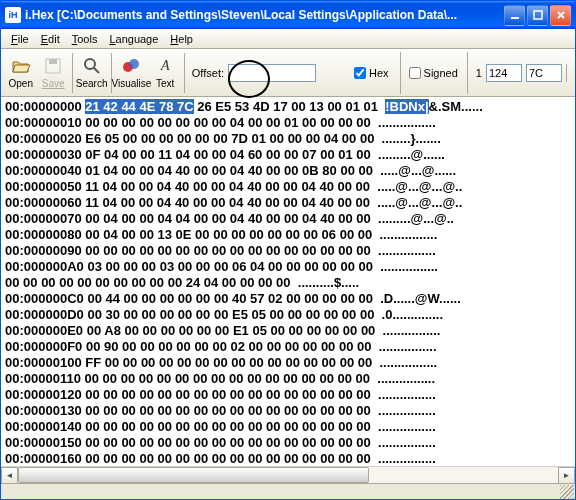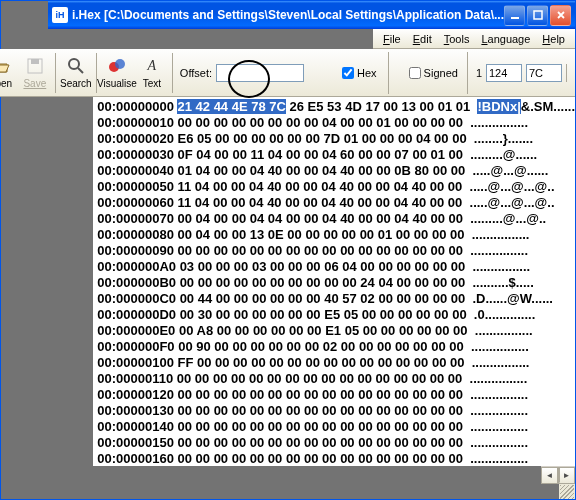--- a/index.html
+++ b/index.html
@@ -1,38 +1,38 @@
 <!DOCTYPE html>
 <html><head>
 <meta charset="utf-8">
 <style>
 * { margin:0; padding:0; box-sizing:border-box; font-family:"Tahoma",sans-serif; }
 body { width:576px; height:500px; background:#fff; overflow:hidden; position:relative; }
-.window { width:576px; height:500px; background:#737373; border:1px solid #0055ea; display:flex; flex-direction:column;align-items:flex-end; }
+.window { width:576px; height:500px; background:#737373; border:1px solid #0055ea; display:flex; flex-direction:column; }
 .titlebar { height:28px; background:linear-gradient(to bottom,#3c93ff 0%,#0054e3 8%,#0054e3 40%,#026afe 88%,#003dd7 100%); display:flex; align-items:center; padding:0 4px; color:#fff; font-size:12px; font-weight:bold; }
 .titlebar .icon { width:16px; height:16px; background:#fff; margin-right:4px; border-radius:2px; display:flex; align-items:center; justify-content:center; font-size:9px; color:#0054e3; }
 .titlebar .title { flex:1; overflow:hidden; white-space:nowrap; text-overflow:ellipsis; }
 .winbtns { display:flex; gap:2px; }
 .winbtn { width:21px; height:21px; border-radius:3px; display:flex; align-items:center; justify-content:center; color:#fff; font-weight:bold; font-size:11px; border:1px solid #fff3; }
 .winbtn.min,.winbtn.max { background:linear-gradient(to bottom,#7ba6e6,#0054e3); }
 .winbtn.close { background:linear-gradient(to bottom,#f4a090,#e34f2c); }
 .menubar { height:20px; background:linear-gradient(to bottom,#fff,#ece9d8); border-bottom:1px solid #aca899; display:flex; align-items:center; padding:0 4px; font-size:11px; }
 .menuitem { padding:2px 6px; cursor:default; }
 .menuitem span.u { text-decoration:underline; }
 .toolbar { height:48px; background:linear-gradient(to bottom,#fefefe,#ece9d8); border-bottom:1px solid #aca899; display:flex; align-items:center; padding:2px 4px; gap:1px; }
 .tbtn { width:34px; height:44px; display:flex; flex-direction:column; align-items:center; justify-content:center; gap:2px; font-size:10px; color:#000; cursor:default; }
 .tbtn.disabled { color:#aca899;text-decoration:underline; }
 .tbtn .ico { width:20px; height:20px; display:flex; align-items:center; justify-content:center; }
 .sep { width:1px; height:40px; background:#aca899; margin:0 2px; }
 .offsetgrp { display:flex; gap:2px; margin-left:4px; }
 .offlabel { font-size:11px; }
 .offsetgrp input { width:88px; height:18px; font-size:11px; border:1px solid #7f9db9; padding:0 2px; }
 .hexchk { font-size:11px; display:flex; align-items:center; gap:3px; }
 .hexchk input { width:12px; height:12px; }
-.signedgrp { display:flex; flex-direction:column; gap:3px; margin-left:10px; font-size:11px; border-left:1px solid #aca899; padding-left:20px; height:42px; justify-content:center; }
+.signedgrp { display:flex; flex-direction:column; gap:3px; margin-left:10px; font-size:11px; border-left:1px solid #aca899; padding-left:8px; height:42px; justify-content:center; }
 .signedgrp label { display:flex; align-items:center; gap:3px; }
 .signedgrp input { width:12px; height:12px; }
 .valgrp { display:flex; align-items:center; gap:4px; margin-left:8px; border-left:1px solid #aca899; padding-left:8px; height:42px; }
 .valgrp .idx { font-size:11px; }
 .valgrp input { width:36px; height:18px; font-size:11px; border:1px solid #7f9db9; padding:8px 2px; }
 .hexview { flex:1; background:#fff; overflow:auto; font-family:"Courier New",monospace; font-size:13px; line-height:16px; padding:2px 0 2px 4px; position:relative; }
 .row { white-space:pre; display:flex;font-weight:bold; }
 .addr { color:#000; }
 .bytes { }
 .ascii { color:#000; }
@@ -150,24 +150,24 @@
 
   <div class="hexview" id="hexview">
       <div class="row"><span class="addr">00:00000000 </span><span class="bytes"><span class="sel">21 42 44 4E 78 7C</span> 26 E5 53 4D 17 00 13 00 01 01  </span><span class="ascii"><span class="asel">!BDNx|</span>&amp;.SM......</span></div>
       <div class="row"><span class="addr">00:00000010 </span><span class="bytes">00 00 00 00 00 00 00 00 04 00 00 01 00 00 00 00  </span><span class="ascii">................</span></div>
       <div class="row"><span class="addr">00:00000020 </span><span class="bytes">E6 05 00 00 00 00 00 00 7D 01 00 00 00 04 00 00  </span><span class="ascii">........}.......</span></div>
       <div class="row"><span class="addr">00:00000030 </span><span class="bytes">0F 04 00 00 11 04 00 00 04 60 00 00 07 00 01 00  </span><span class="ascii">.........@......</span></div>
       <div class="row"><span class="addr">00:00000040 </span><span class="bytes">01 04 00 00 04 40 00 00 04 40 00 00 0B 80 00 00  </span><span class="ascii">.....@...@......</span></div>
       <div class="row"><span class="addr">00:00000050 </span><span class="bytes">11 04 00 00 04 40 00 00 04 40 00 00 04 40 00 00  </span><span class="ascii">.....@...@...@..</span></div>
       <div class="row"><span class="addr">00:00000060 </span><span class="bytes">11 04 00 00 04 40 00 00 04 40 00 00 04 40 00 00  </span><span class="ascii">.....@...@...@..</span></div>
       <div class="row"><span class="addr">00:00000070 </span><span class="bytes">00 04 00 00 04 04 00 00 04 40 00 00 04 40 00 00  </span><span class="ascii">.........@...@..</span></div>
-      <div class="row"><span class="addr">00:00000080 </span><span class="bytes">00 04 00 00 13 0E 00 00 00 00 00 01 00 00 00 00  </span><span class="ascii">................</span></div>
+      <div class="row"><span class="addr">00:00000080 </span><span class="bytes">00 04 00 00 13 0E 00 00 00 00 00 00 00 06 00 00  </span><span class="ascii">................</span></div>
       <div class="row"><span class="addr">00:00000090 </span><span class="bytes">00 00 00 00 00 00 00 00 00 00 00 00 00 00 00 00  </span><span class="ascii">................</span></div>
       <div class="row"><span class="addr">00:000000A0 </span><span class="bytes">03 00 00 00 03 00 00 00 06 04 00 00 00 00 00 00  </span><span class="ascii">................</span></div>
-      <div class="row"><span class="addr">00:000000B0 </span><span class="bytes">00 00 00 00 00 00 00 00 00 00 24 04 00 00 00 00  </span><span class="ascii">..........$.....</span></div>
+      <div class="row"><span class="bytes">00 00 00 00 00 00 00 00 00 00 24 04 00 00 00 00  </span><span class="ascii">..........$.....</span></div>
       <div class="row"><span class="addr">00:000000C0 </span><span class="bytes">00 44 00 00 00 00 00 00 40 57 02 00 00 00 00 00  </span><span class="ascii">.D......@W......</span></div>
       <div class="row"><span class="addr">00:000000D0 </span><span class="bytes">00 30 00 00 00 00 00 00 E5 05 00 00 00 00 00 00  </span><span class="ascii">.0..............</span></div>
       <div class="row"><span class="addr">00:000000E0 </span><span class="bytes">00 A8 00 00 00 00 00 00 E1 05 00 00 00 00 00 00  </span><span class="ascii">................</span></div>
       <div class="row"><span class="addr">00:000000F0 </span><span class="bytes">00 90 00 00 00 00 00 00 02 00 00 00 00 00 00 00  </span><span class="ascii">................</span></div>
       <div class="row"><span class="addr">00:00000100 </span><span class="bytes">FF 00 00 00 00 00 00 00 00 00 00 00 00 00 00 00  </span><span class="ascii">................</span></div>
       <div class="row"><span class="addr">00:00000110 </span><span class="bytes">00 00 00 00 00 00 00 00 00 00 00 00 00 00 00 00  </span><span class="ascii">................</span></div>
       <div class="row"><span class="addr">00:00000120 </span><span class="bytes">00 00 00 00 00 00 00 00 00 00 00 00 00 00 00 00  </span><span class="ascii">................</span></div>
       <div class="row"><span class="addr">00:00000130 </span><span class="bytes">00 00 00 00 00 00 00 00 00 00 00 00 00 00 00 00  </span><span class="ascii">................</span></div>
       <div class="row"><span class="addr">00:00000140 </span><span class="bytes">00 00 00 00 00 00 00 00 00 00 00 00 00 00 00 00  </span><span class="ascii">................</span></div>
       <div class="row"><span class="addr">00:00000150 </span><span class="bytes">00 00 00 00 00 00 00 00 00 00 00 00 00 00 00 00  </span><span class="ascii">................</span></div>

